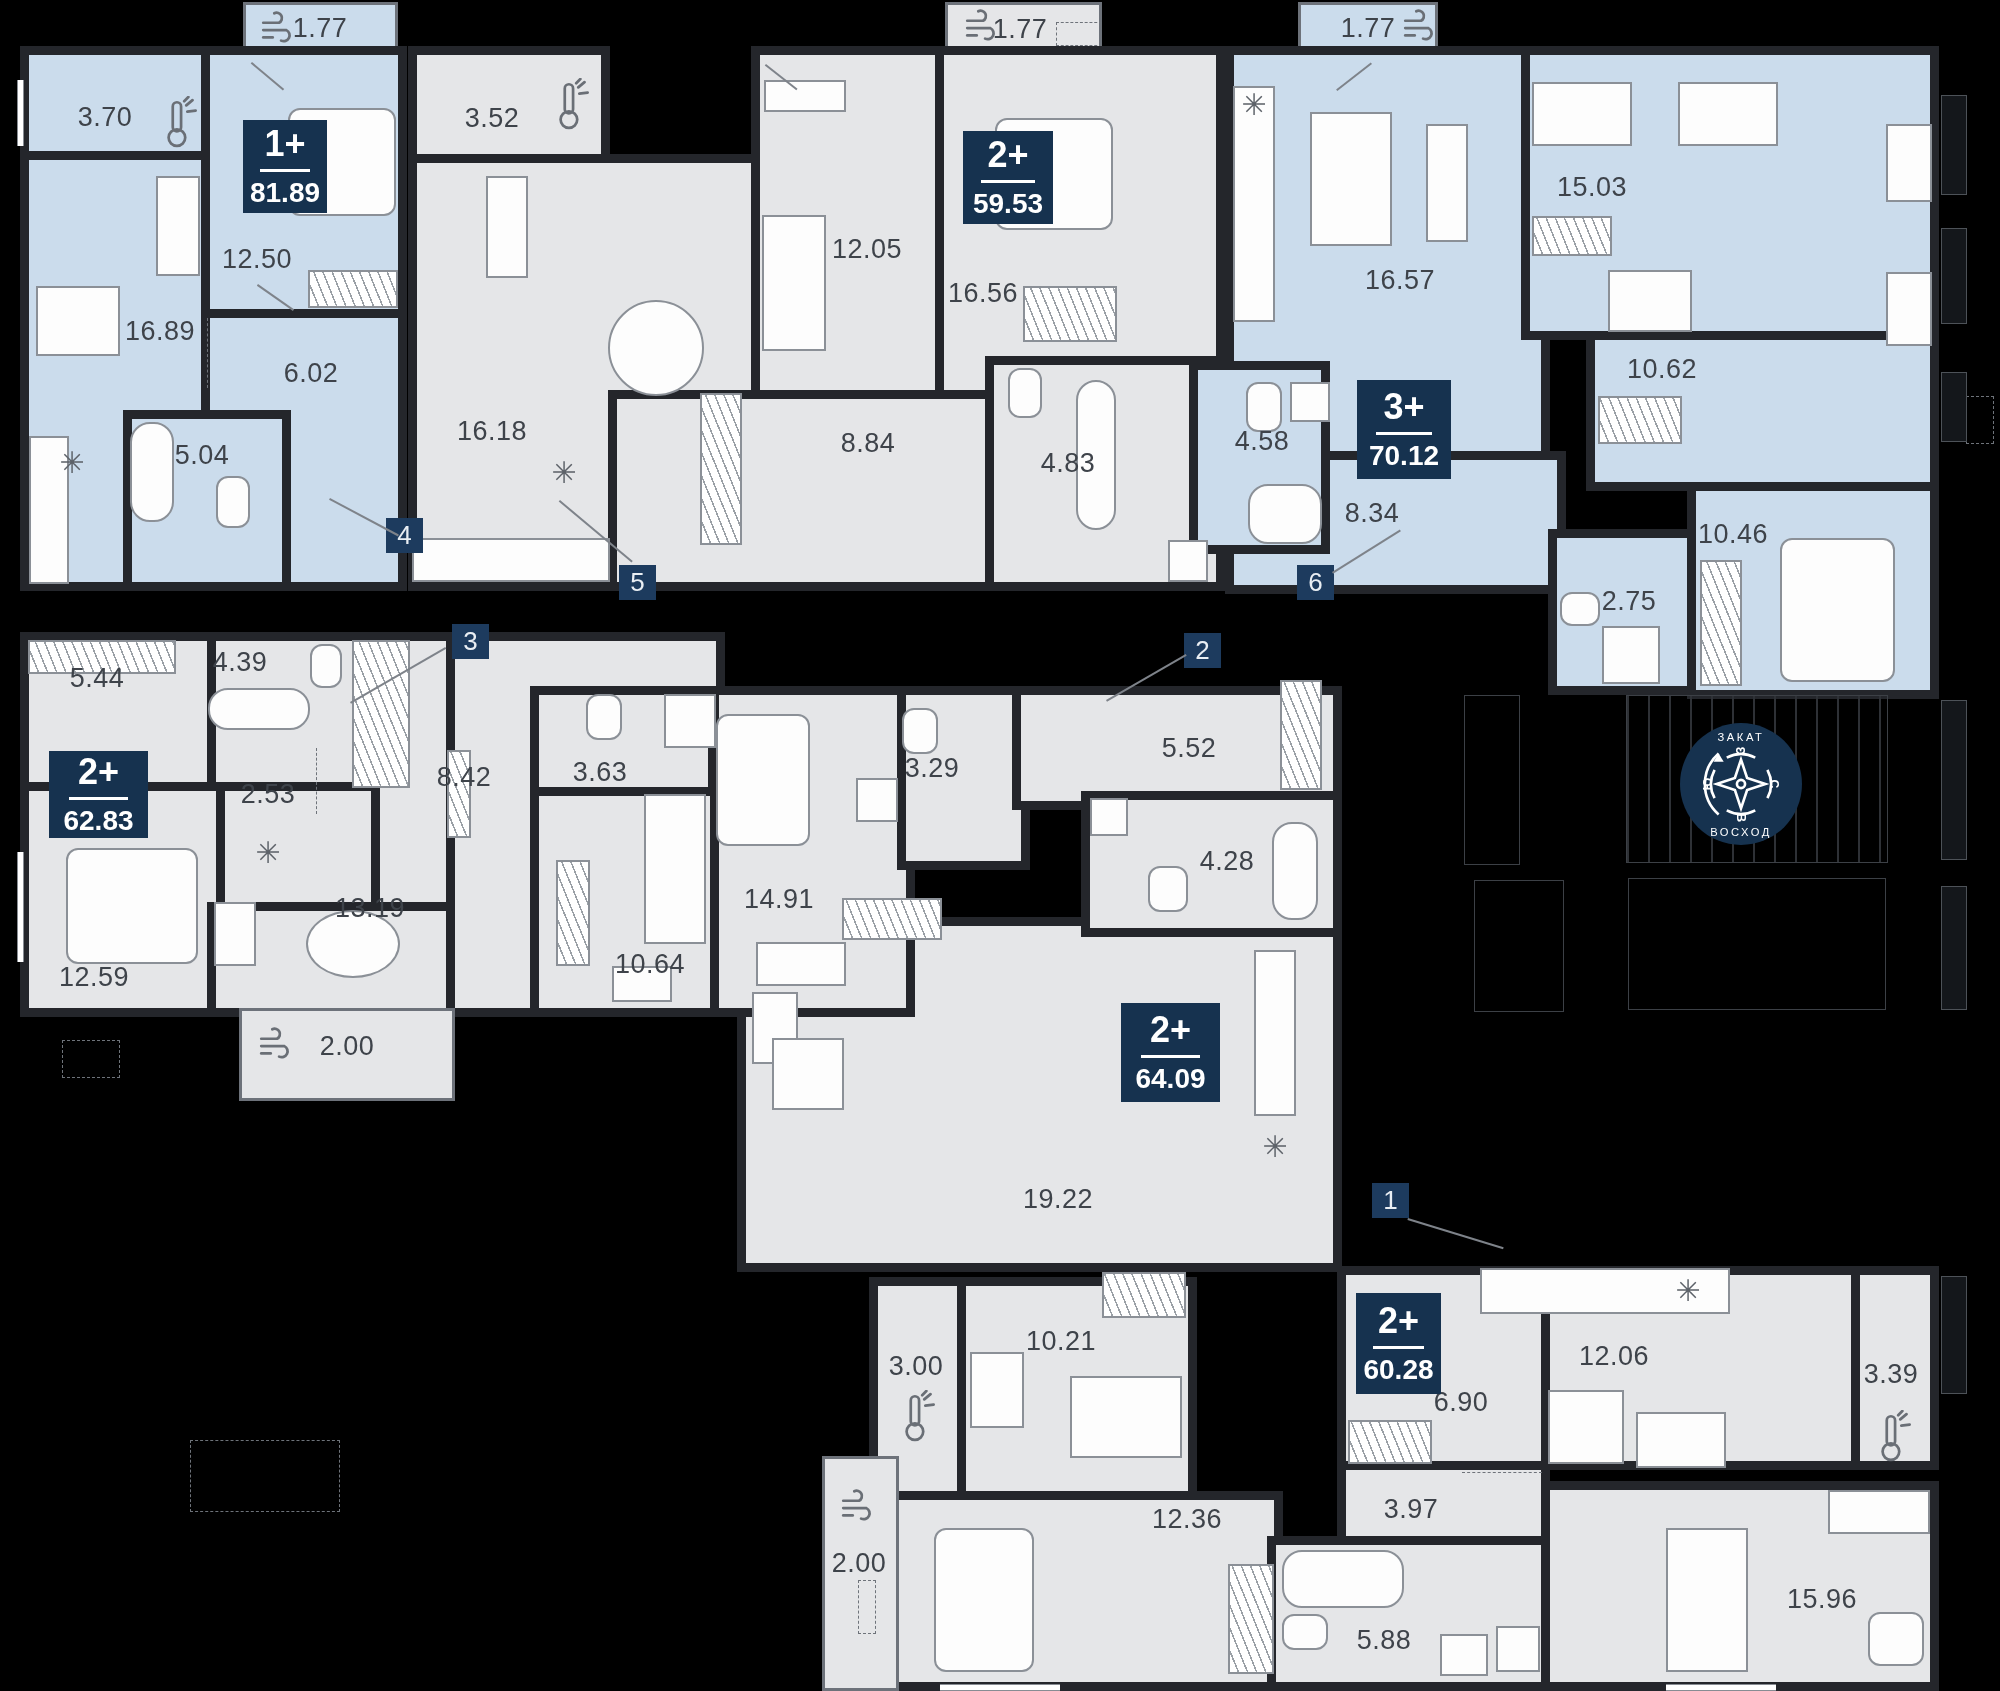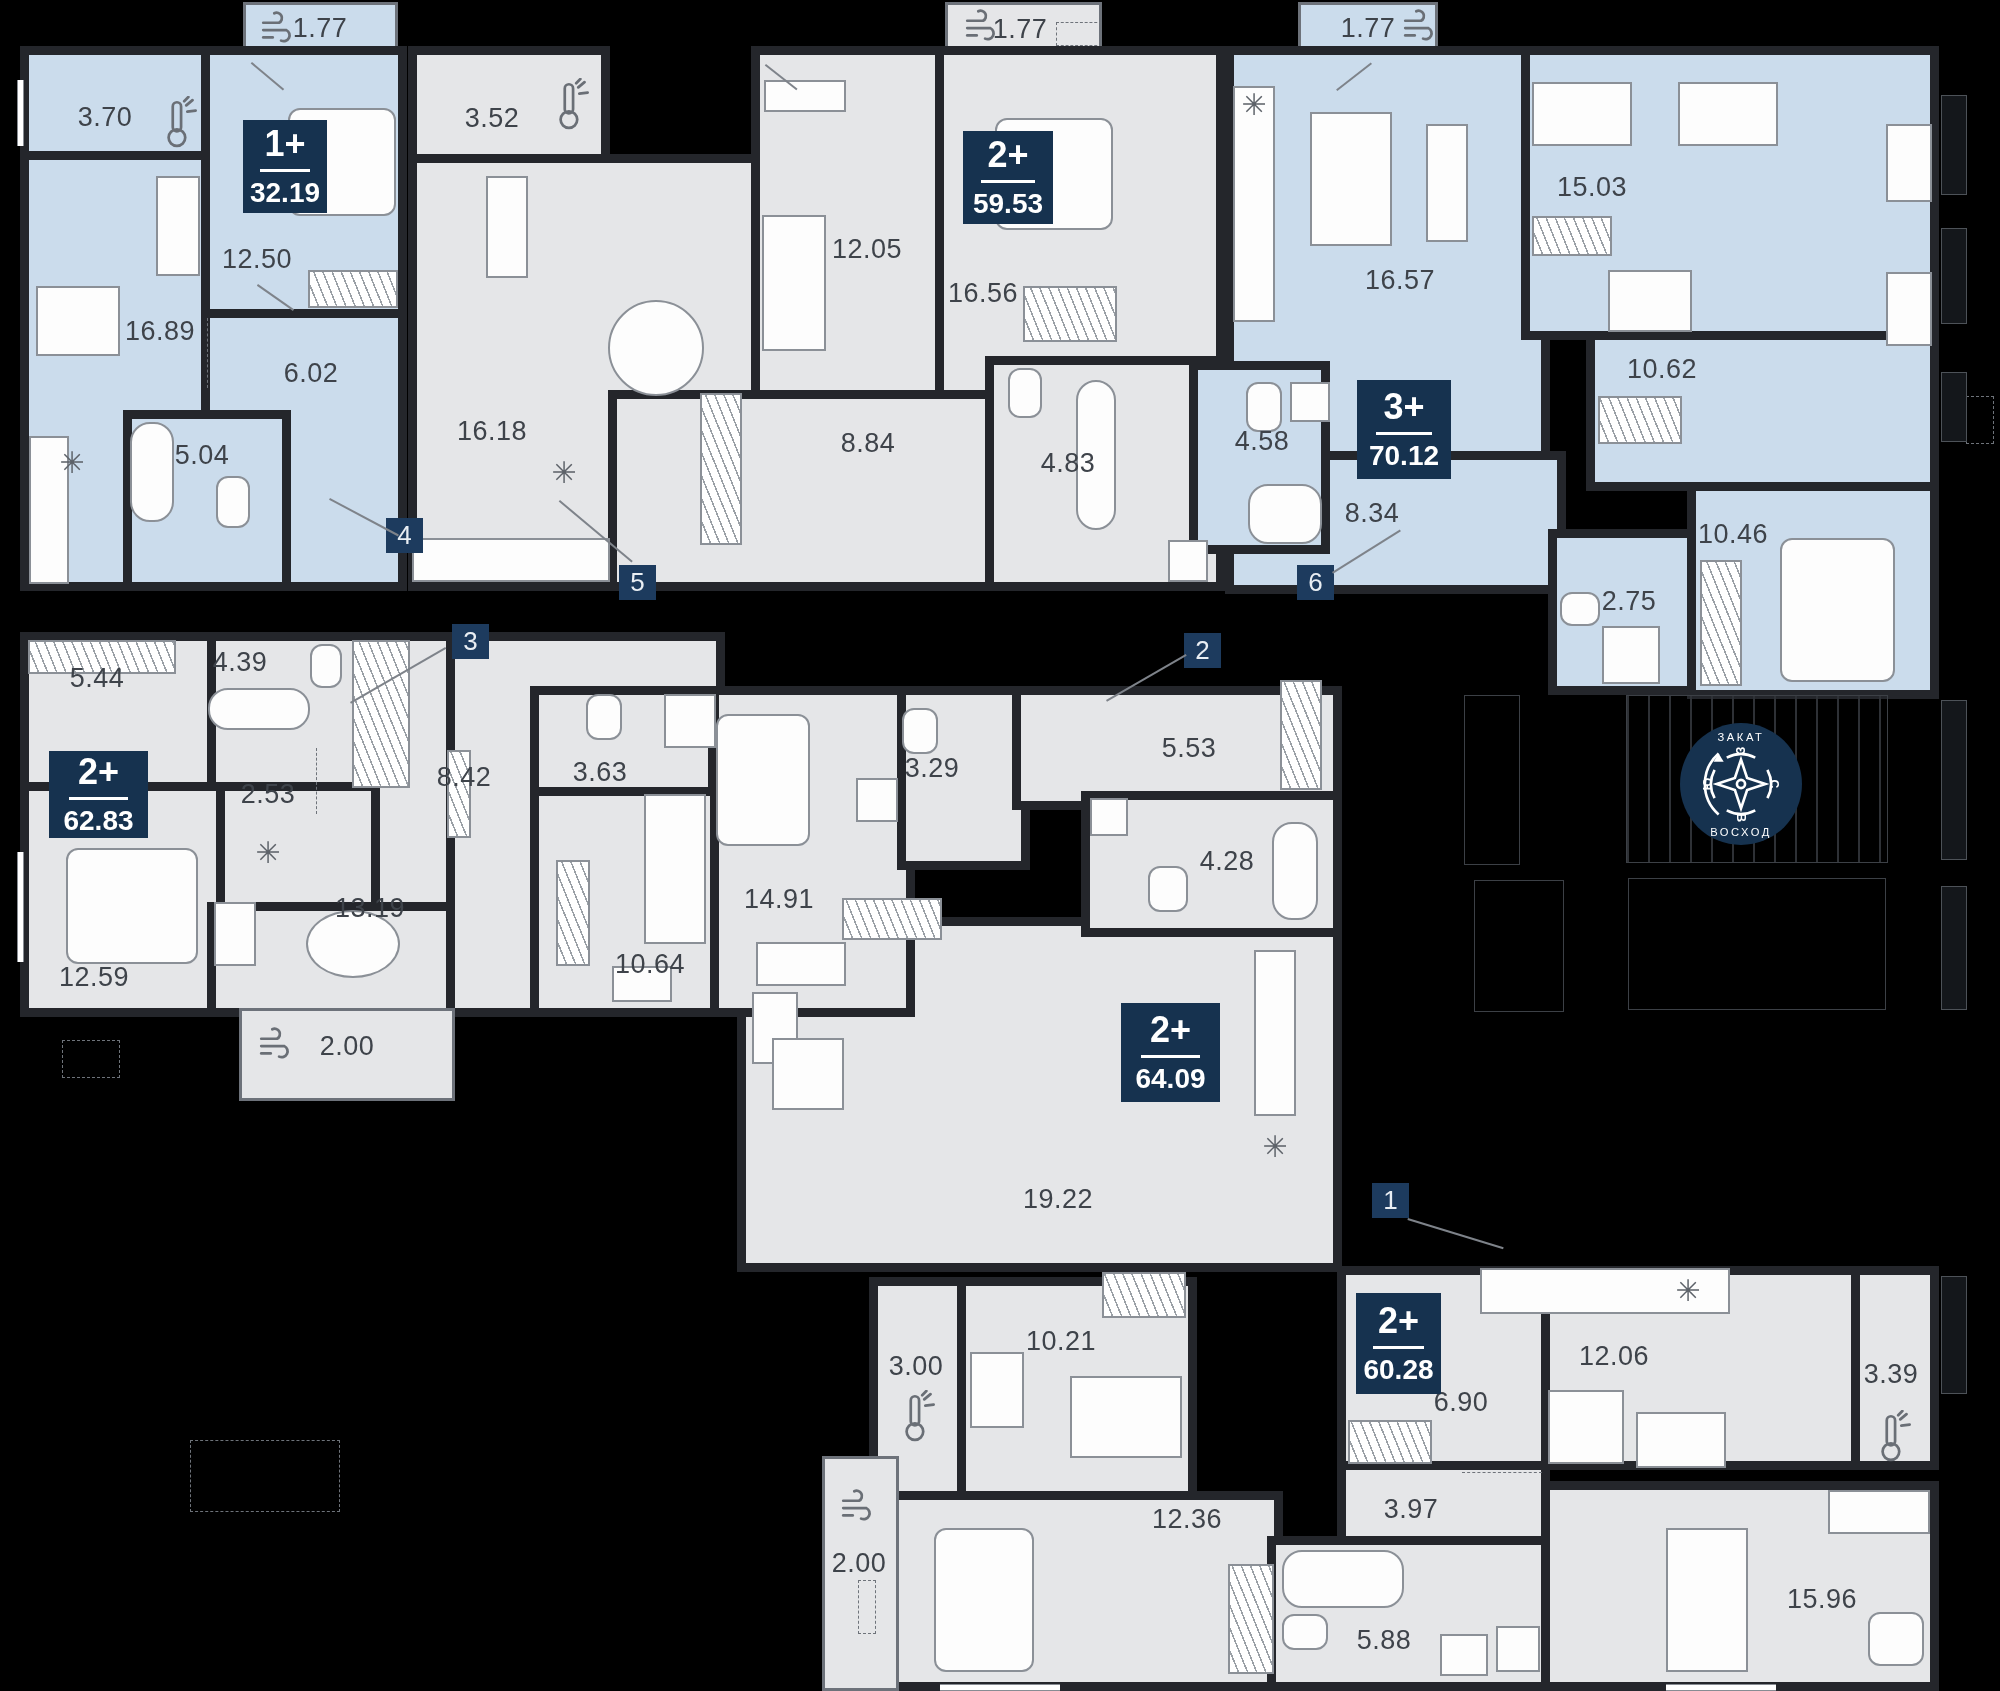--- a/index.html
+++ b/index.html
@@ -208,39 +208,39 @@
   <span class="rl" style="left:268px;top:794px">2.53</span>
   <span class="rl" style="left:94px;top:977px">12.59</span>
   <span class="rl" style="left:370px;top:908px">13.19</span>
   <span class="rl" style="left:347px;top:1046px">2.00</span>
   <span class="rl" style="left:464px;top:777px">8.42</span>
   <span class="rl" style="left:600px;top:772px">3.63</span>
   <span class="rl" style="left:650px;top:964px">10.64</span>
 
   <span class="rl" style="left:779px;top:899px">14.91</span>
   <span class="rl" style="left:932px;top:768px">3.29</span>
-  <span class="rl" style="left:1189px;top:748px">5.53</span>
+  <span class="rl" style="left:1189px;top:748px">5.52</span>
   <span class="rl" style="left:1227px;top:861px">4.28</span>
   <span class="rl" style="left:1058px;top:1199px">19.22</span>
   <span class="rl" style="left:1061px;top:1341px">10.21</span>
   <span class="rl" style="left:916px;top:1366px">3.00</span>
 
   <span class="rl" style="left:1461px;top:1402px">6.90</span>
   <span class="rl" style="left:1614px;top:1356px">12.06</span>
   <span class="rl" style="left:1891px;top:1374px">3.39</span>
   <span class="rl" style="left:1411px;top:1509px">3.97</span>
   <span class="rl" style="left:1384px;top:1640px">5.88</span>
   <span class="rl" style="left:1822px;top:1599px">15.96</span>
   <span class="rl" style="left:1187px;top:1519px">12.36</span>
   <span class="rl" style="left:859px;top:1563px">2.00</span>
 
   <div class="card" style="left:243px;top:120px;width:84px;height:93px">
     <span class="t">1+</span>
     <span class="sep"></span>
-    <span class="a">32.19</span>
+    <span class="a">81.89</span>
   </div>
   <div class="card" style="left:963px;top:131px;width:90px;height:93px">
     <span class="t">2+</span>
     <span class="sep"></span>
     <span class="a">59.53</span>
   </div>
   <div class="card" style="left:1357px;top:380px;width:94px;height:99px">
     <span class="t">3+</span>
     <span class="sep"></span>
     <span class="a">70.12</span>

